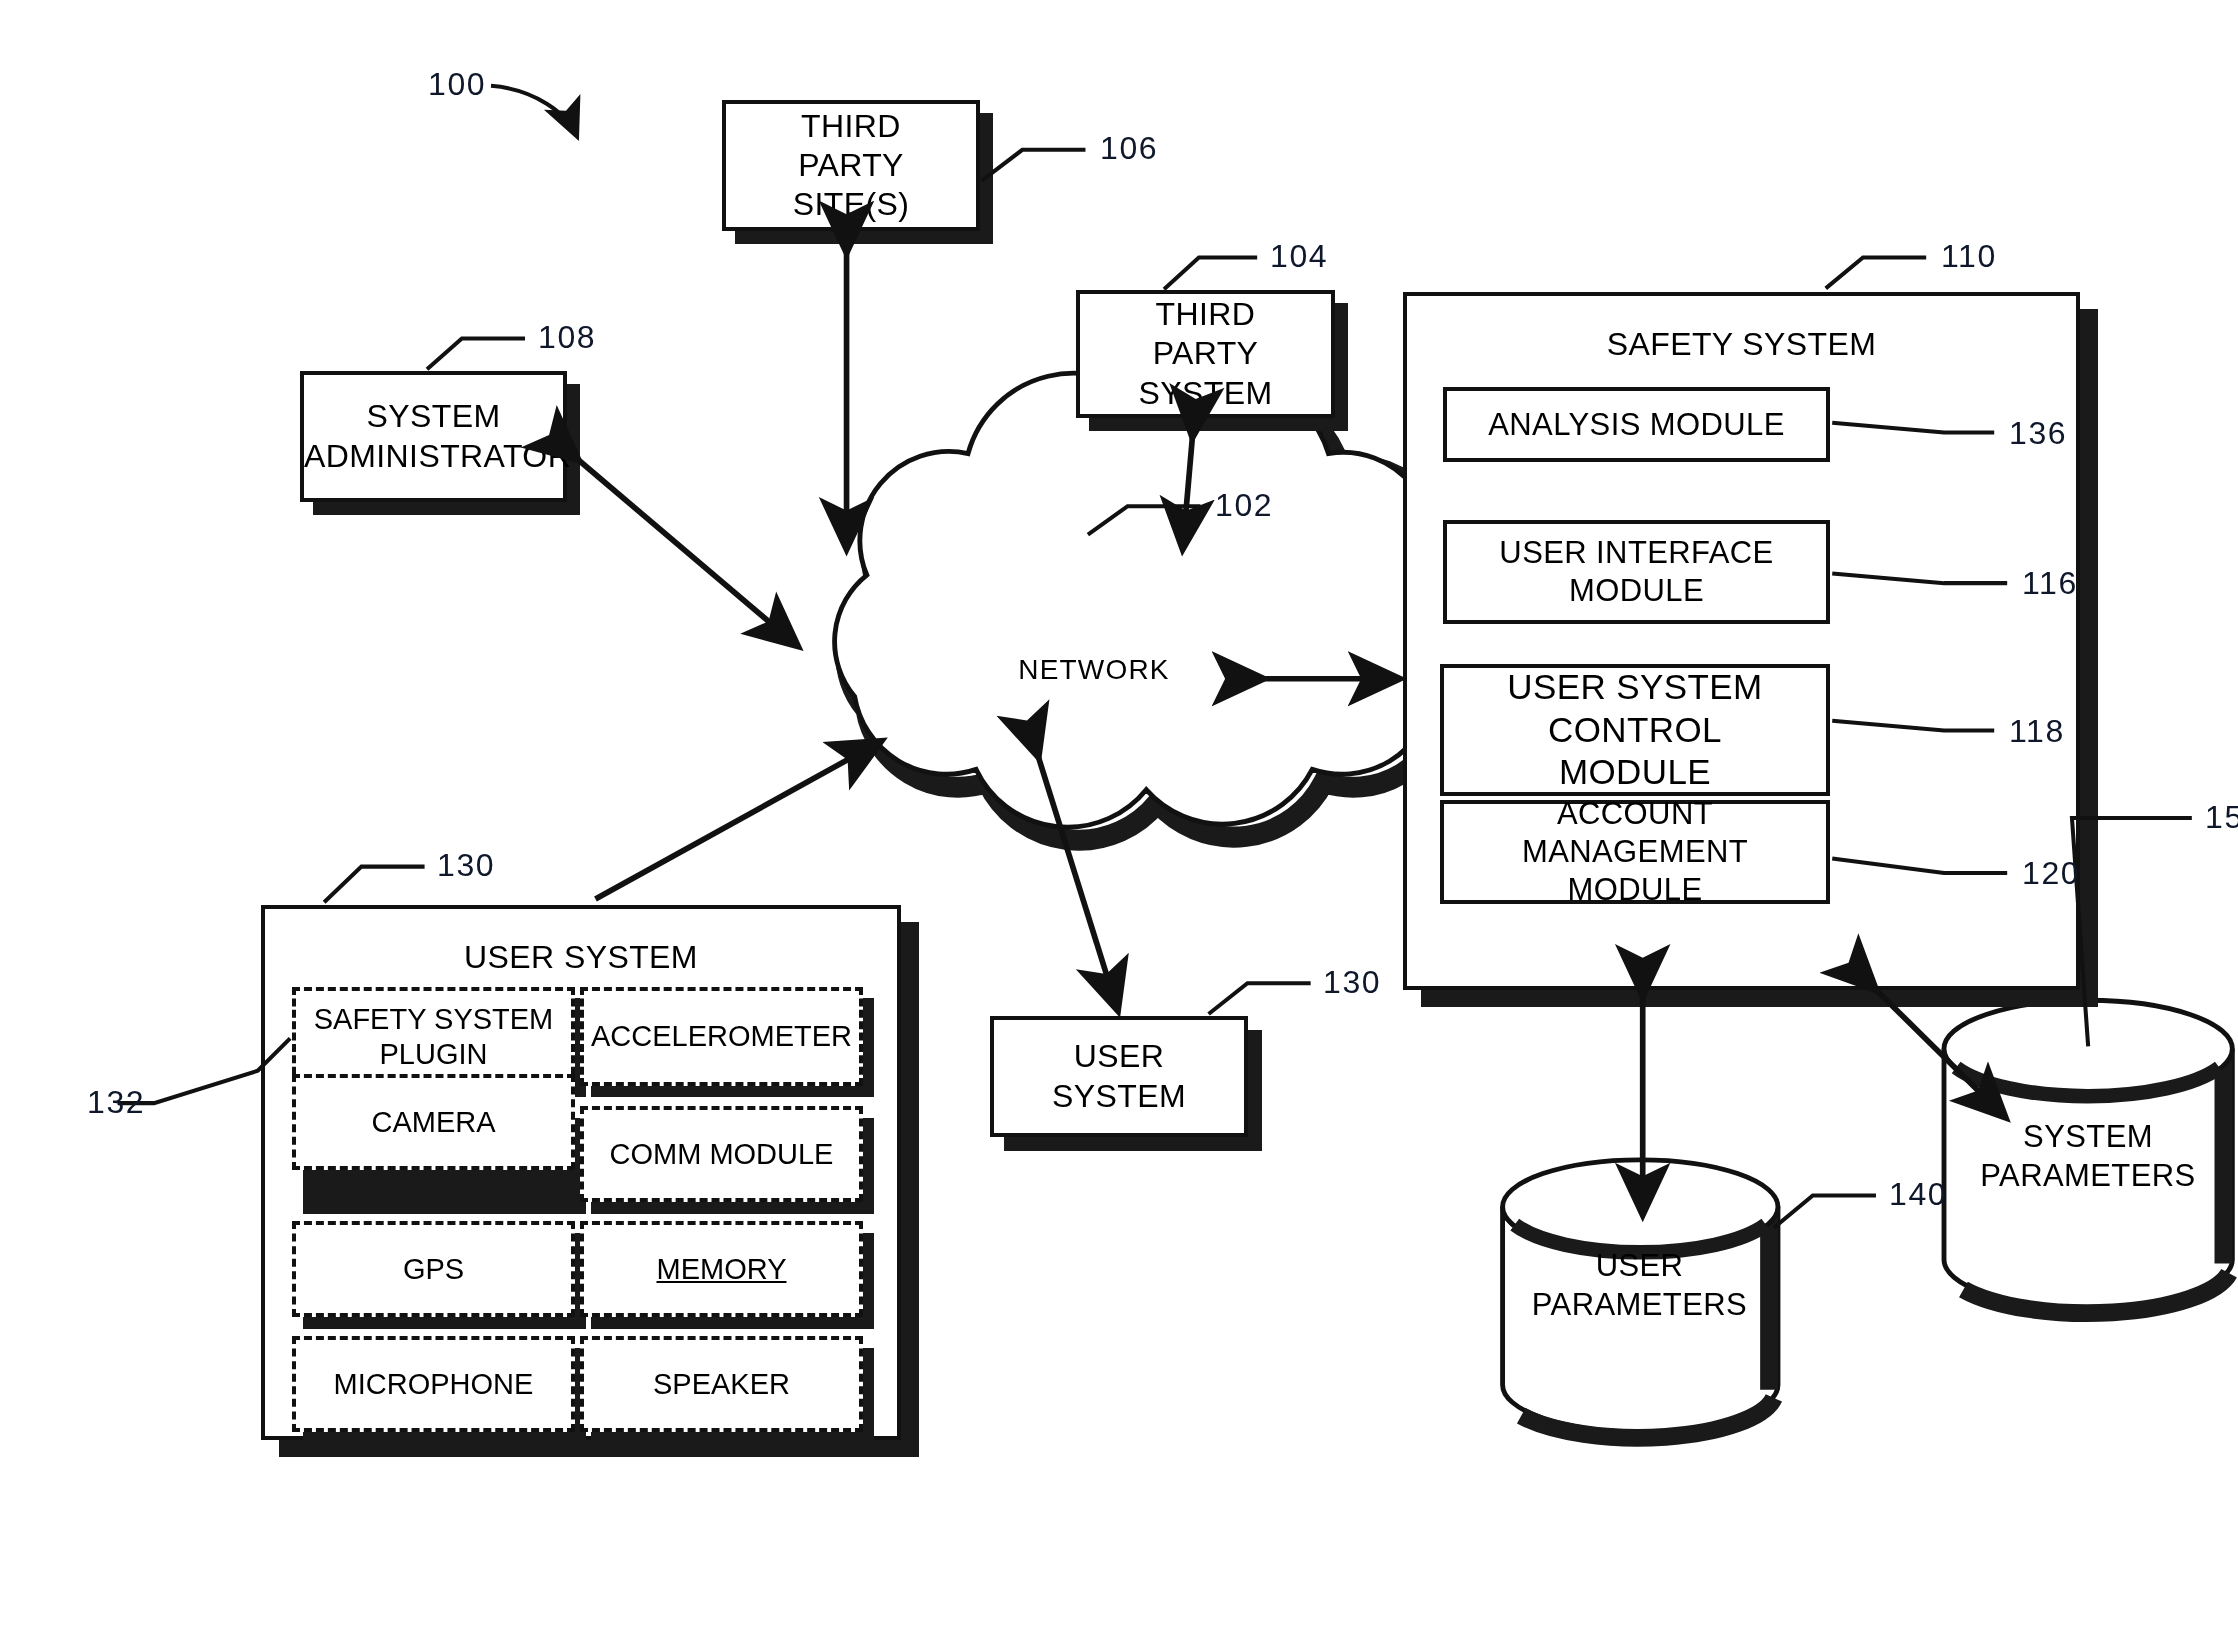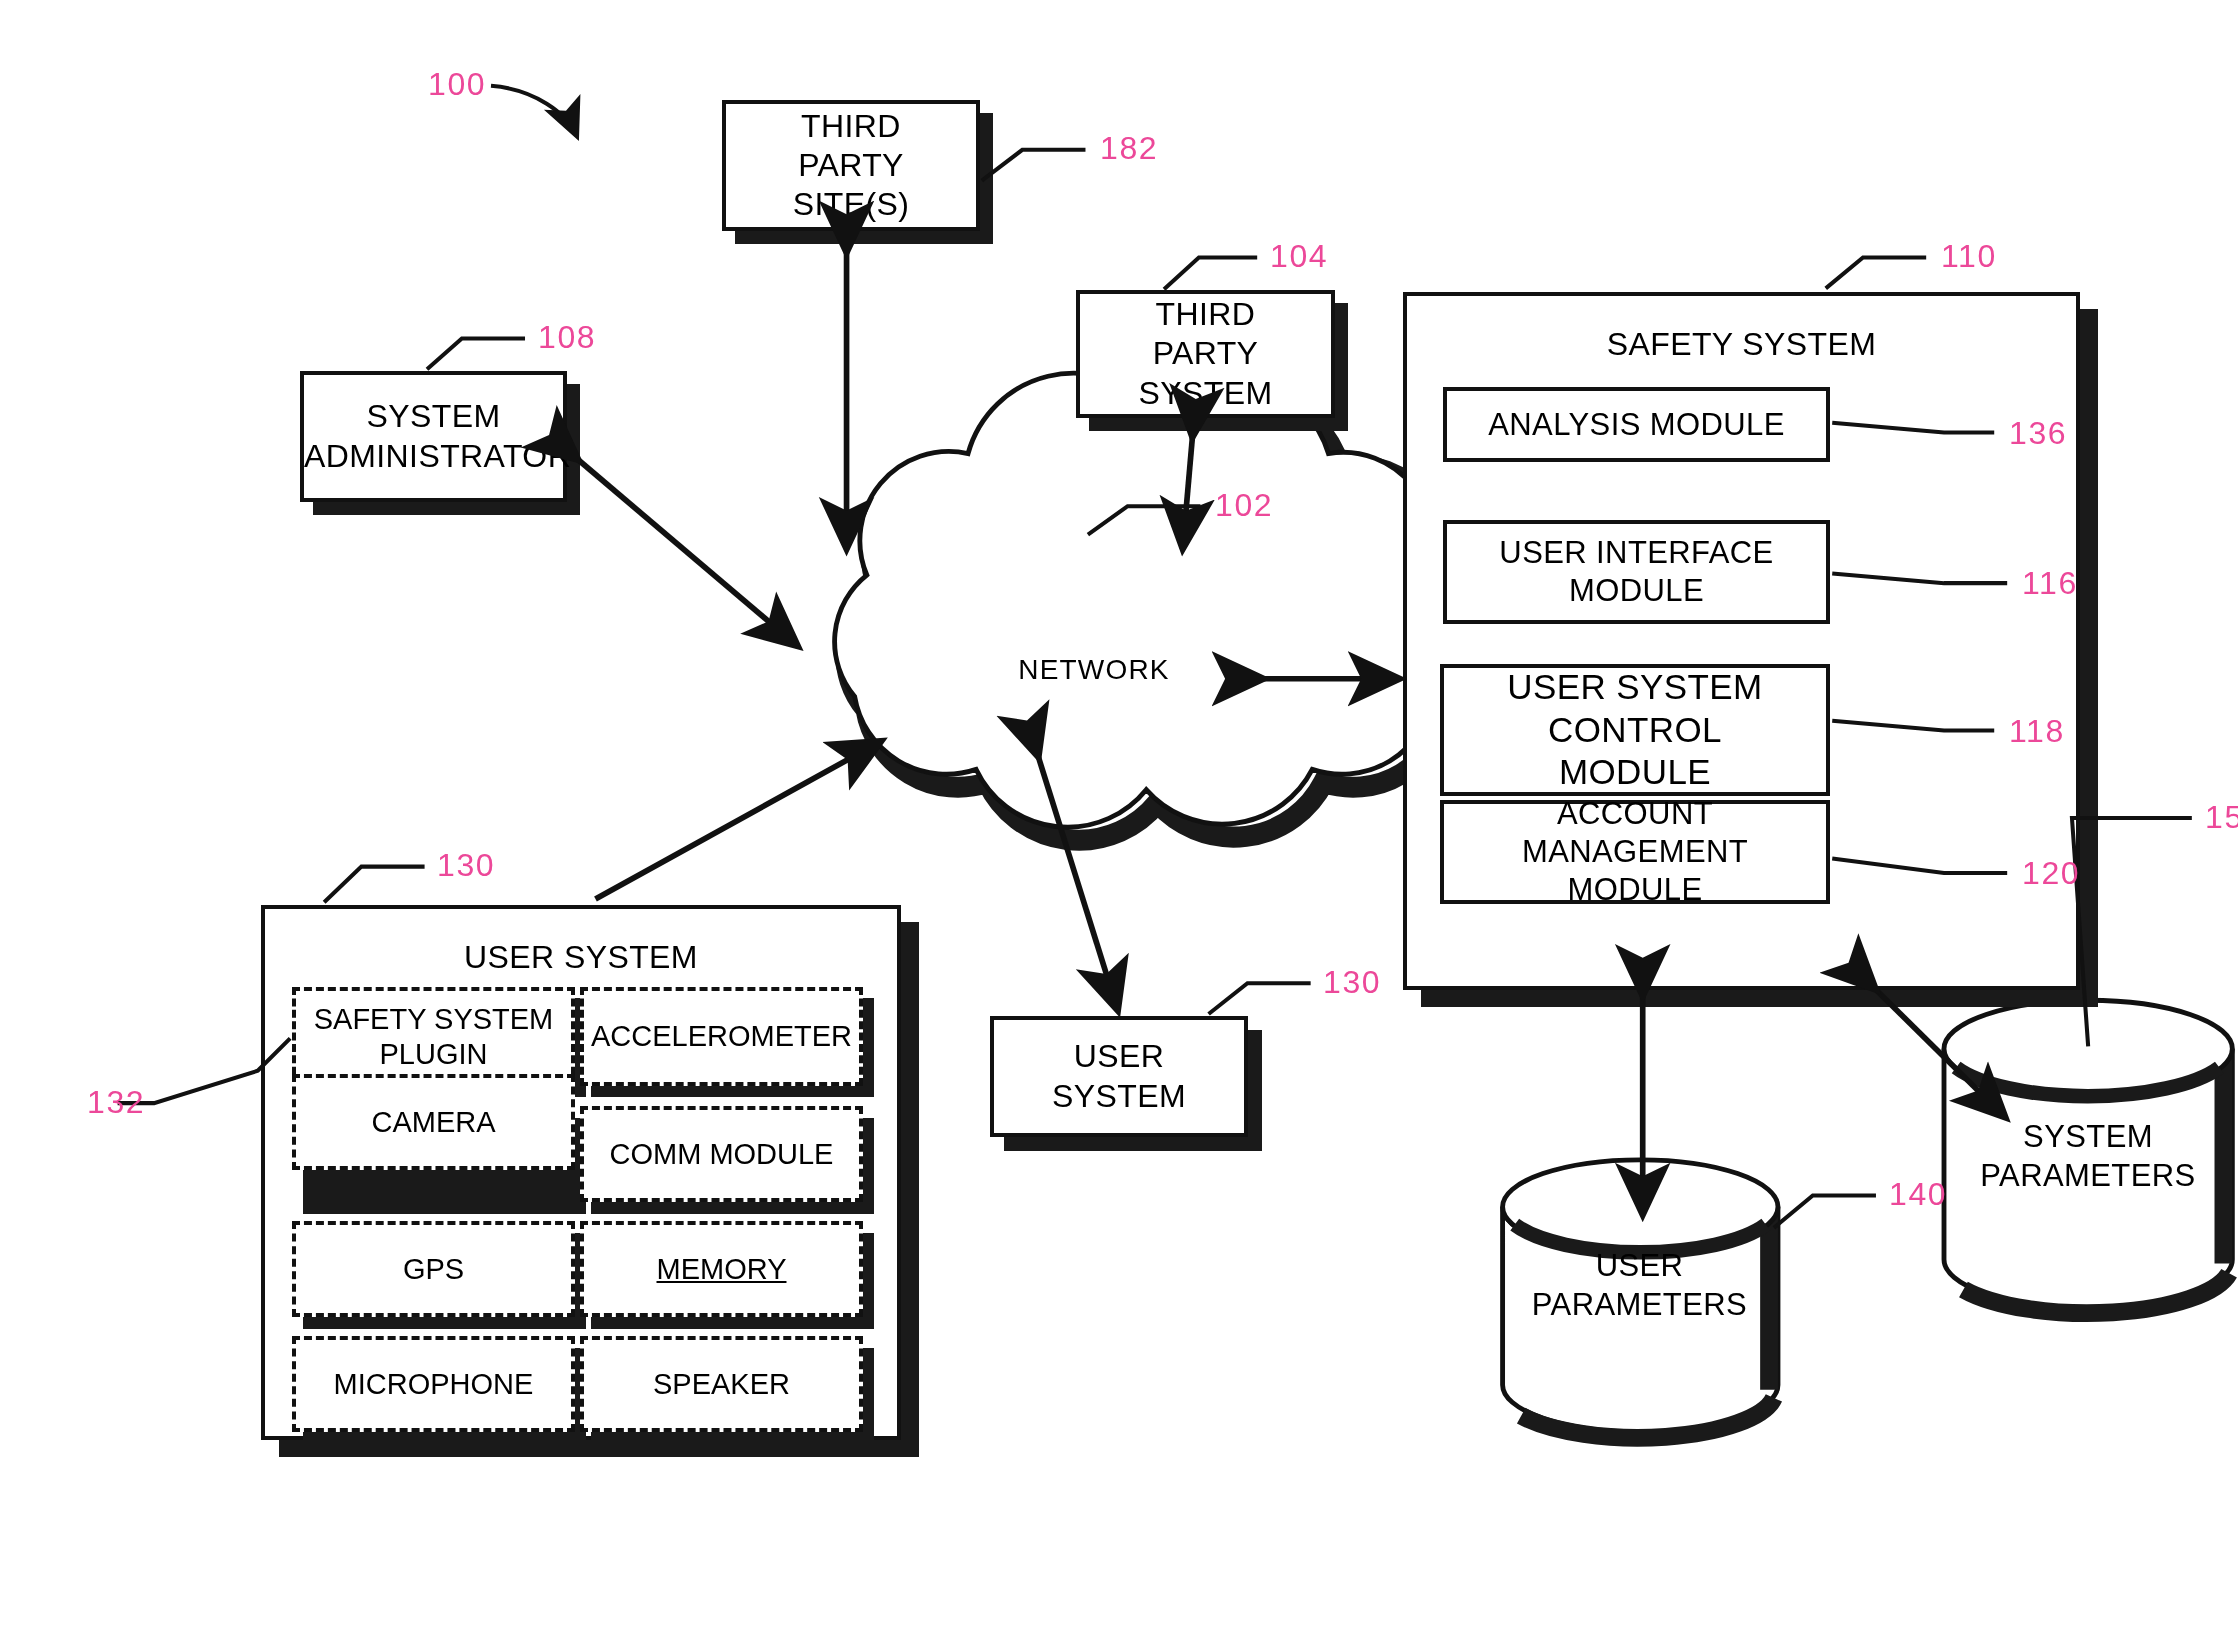--- a/index.html
+++ b/index.html
@@ -56,21 +56,21 @@
   .dashshadow{
     position:absolute;
     background:#1a1a1a;
     z-index:5;
   }
   
   .ref{
     position:absolute;
     font-size:32px;
     letter-spacing:1.6px;
-    color:#ec4899;
+    color:#0f172a;
     z-index:9;
     white-space:nowrap;
   }
   
   #vec{
     position:absolute;
     left:0;top:0;
     width:2239px;height:1649px;
     z-index:8;
     pointer-events:none;
@@ -301,21 +301,21 @@
     <line x1="735" y1="1110" x2="1088" y2="915" stroke="#111111" stroke-width="7" marker-end="url(#ah)"></line>
 
     <line x1="1282" y1="935" x2="1380" y2="1248" stroke="#111111" stroke-width="7" marker-start="url(#ah)" marker-end="url(#ah)"></line>
 
     <line x1="2028" y1="1230" x2="2028" y2="1500" stroke="#111111" stroke-width="7" marker-start="url(#ah)" marker-end="url(#ah)"></line>
 
     <line x1="2316" y1="1222" x2="2476" y2="1380" stroke="#111111" stroke-width="7" marker-start="url(#ah)" marker-end="url(#ah)"></line>
   </svg>
 
   <div class="ref" style="left:428px;top:66px;">100</div>
-  <div class="ref" style="left:1100px;top:130px;">182</div>
+  <div class="ref" style="left:1100px;top:130px;">106</div>
   <div class="ref" style="left:1270px;top:238px;">104</div>
   <div class="ref" style="left:538px;top:319px;">108</div>
   <div class="ref" style="left:1215px;top:487px;">102</div>
   <div class="ref" style="left:1941px;top:238px;">110</div>
   <div class="ref" style="left:2009px;top:415px;">136</div>
   <div class="ref" style="left:2022px;top:565px;">116</div>
   <div class="ref" style="left:2009px;top:713px;">118</div>
   <div class="ref" style="left:2022px;top:855px;">120</div>
   <div class="ref" style="left:2205px;top:799px;">150</div>
   <div class="ref" style="left:437px;top:847px;">130</div>

